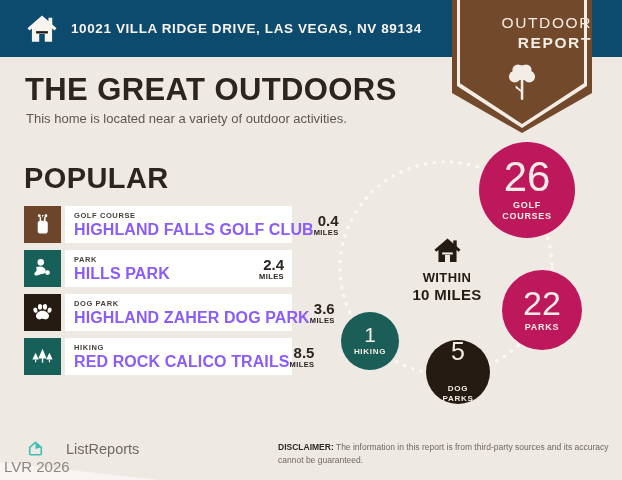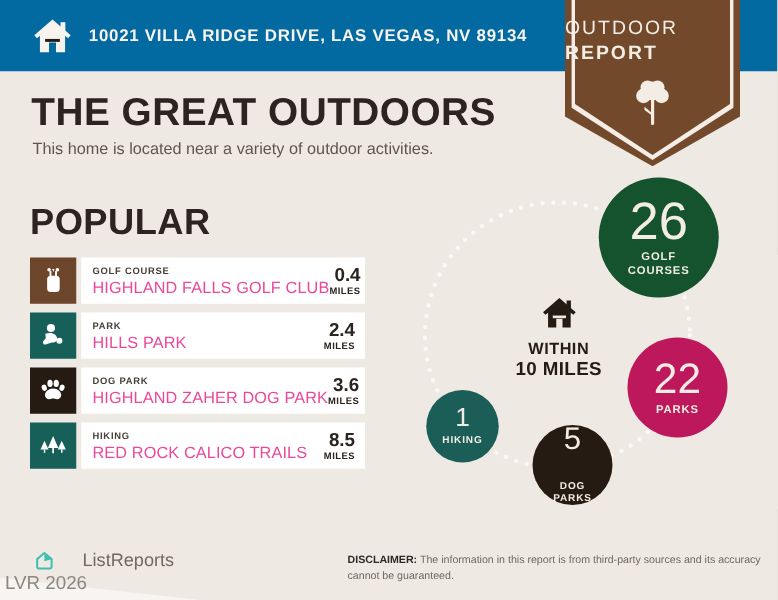--- a/index.html
+++ b/index.html
@@ -5,35 +5,35 @@
   * { margin:0; padding:0; box-sizing:border-box; }
   body { background:#d8d4cf; }
   .page {
     position:relative; width:622px; height:480px; overflow:hidden;
     background:#EFE9E4; font-family:"Liberation Sans", sans-serif;
   }
 
   
   .topbar {
     position:absolute; left:0; top:0; width:622px; height:57px;
-    background:#0369a1; display:flex; align-items:center; padding-left:27px;
+    background:#0c4a6e; display:flex; align-items:center; padding-left:27px;
   }
   .topbar .home-ic { width:30px; height:28px; flex:0 0 auto; }
   .topbar .addr {
     margin-left:14px; color:#F7F3EE; font-size:13.5px; font-weight:600;
     letter-spacing:0.6px;
   }
 
   
   .badge { position:absolute; left:452px; top:0; width:140px; height:133px; z-index:6; }
   .badge .layer { position:absolute; clip-path:polygon(0 0,100% 0,100% 70%,50% 100%,0 70%); }
   .badge .l1 { inset:0; background:#73492B; }
   .badge .l2 { left:5px; right:5px; top:-12px; bottom:5px; background:#F3EDE5; }
   .badge .l3 { left:8px; right:8px; top:-12px; bottom:9px; background:#73492B; }
-  .badge .btxt { position:absolute; left:0; right:0; top:14px; text-align:left; color:#F3EDE5; }
+  .badge .btxt { position:absolute; left:0; right:0; top:14px; text-align:right; color:#F3EDE5; }
   .badge .bl1 { font-size:15.5px; font-weight:500; letter-spacing:1.6px; }
   .badge .bl2 { font-size:15.5px; font-weight:800; letter-spacing:1.6px; margin-top:2px; }
   .badge .tree { position:absolute; left:50%; transform:translateX(-50%); top:62px; width:32px; height:44px; }
 
   
   .title { position:absolute; left:25px; top:72px; font-size:31px; font-weight:800;
            color:#2B2420; letter-spacing:0.4px; }
   .subtitle { position:absolute; left:26px; top:111px; font-size:13px; color:#5E564E; }
 
   
@@ -43,34 +43,34 @@
   .row { display:flex; height:37px; margin-bottom:7px; }
   .row-icon { width:37px; height:37px; flex:0 0 auto; display:flex; align-items:center;
               justify-content:center; }
   .row-icon svg { width:23px; height:23px; }
   .ic-golf { background:#6C452A; } .ic-park { background:#176059; }
   .ic-dog  { background:#251B12; } .ic-hike { background:#176059; }
   .row-card { background:#FFFFFF; margin-left:4px; width:227px; display:flex;
               align-items:center; padding:0 8px 0 9px; }
   .row-text { display:flex; flex-direction:column; }
   .row-cat { font-size:7.5px; font-weight:700; color:#474139; letter-spacing:0.6px; }
-  .row-name { font-size:13px; font-weight:400; color:#ec4899; letter-spacing:0.1px;
+  .row-name { font-size:16px; font-weight:700; color:#8b5cf6; letter-spacing:0.1px;
               white-space:nowrap; margin-top:1px; }
   .row-dist { margin-left:auto; text-align:right; line-height:1; }
   .row-val { font-size:15px; font-weight:800; color:#2B2420; }
   .row-unit { font-size:7.5px; font-weight:700; color:#2B2420; letter-spacing:0.4px; margin-top:1px; }
 
   
   .ring-svg { position:absolute; left:0; top:0; width:622px; height:480px; pointer-events:none; }
   .bubble { position:absolute; border-radius:50%; display:flex; flex-direction:column;
             align-items:center; justify-content:center; color:#F2ECE4; text-align:center;
             z-index:4; }
   .bubble .num { line-height:0.95; font-weight:400; }
   .bubble .lab { font-weight:600; letter-spacing:0.7px; line-height:1.25; width:78%; }
-  .b-golf { left:479px; top:142px; width:96px; height:96px; background:#14532d; }
+  .b-golf { left:479px; top:142px; width:96px; height:96px; background:#be185d; }
   .b-golf .num { font-size:42px; } .b-golf .lab { font-size:9px; margin-top:3px; }
   .b-park { left:502px; top:270px; width:80px; height:80px; background:#be185d; }
   .b-park .num { font-size:34px; } .b-park .lab { font-size:9px; margin-top:2px; }
   .b-hike { left:341px; top:312px; width:58px; height:58px; background:#1A5E57; }
   .b-hike .num { font-size:21px; } .b-hike .lab { font-size:8px; margin-top:2px; }
   .b-dog  { left:426px; top:340px; width:64px; height:64px; background:#251B12; }
   .b-dog .num { font-size:25px; } .b-dog .lab { font-size:8px; margin-top:20px; }
 
   .within { position:absolute; left:387px; top:238px; width:120px; text-align:center;
             color:#241B13; z-index:3; }

